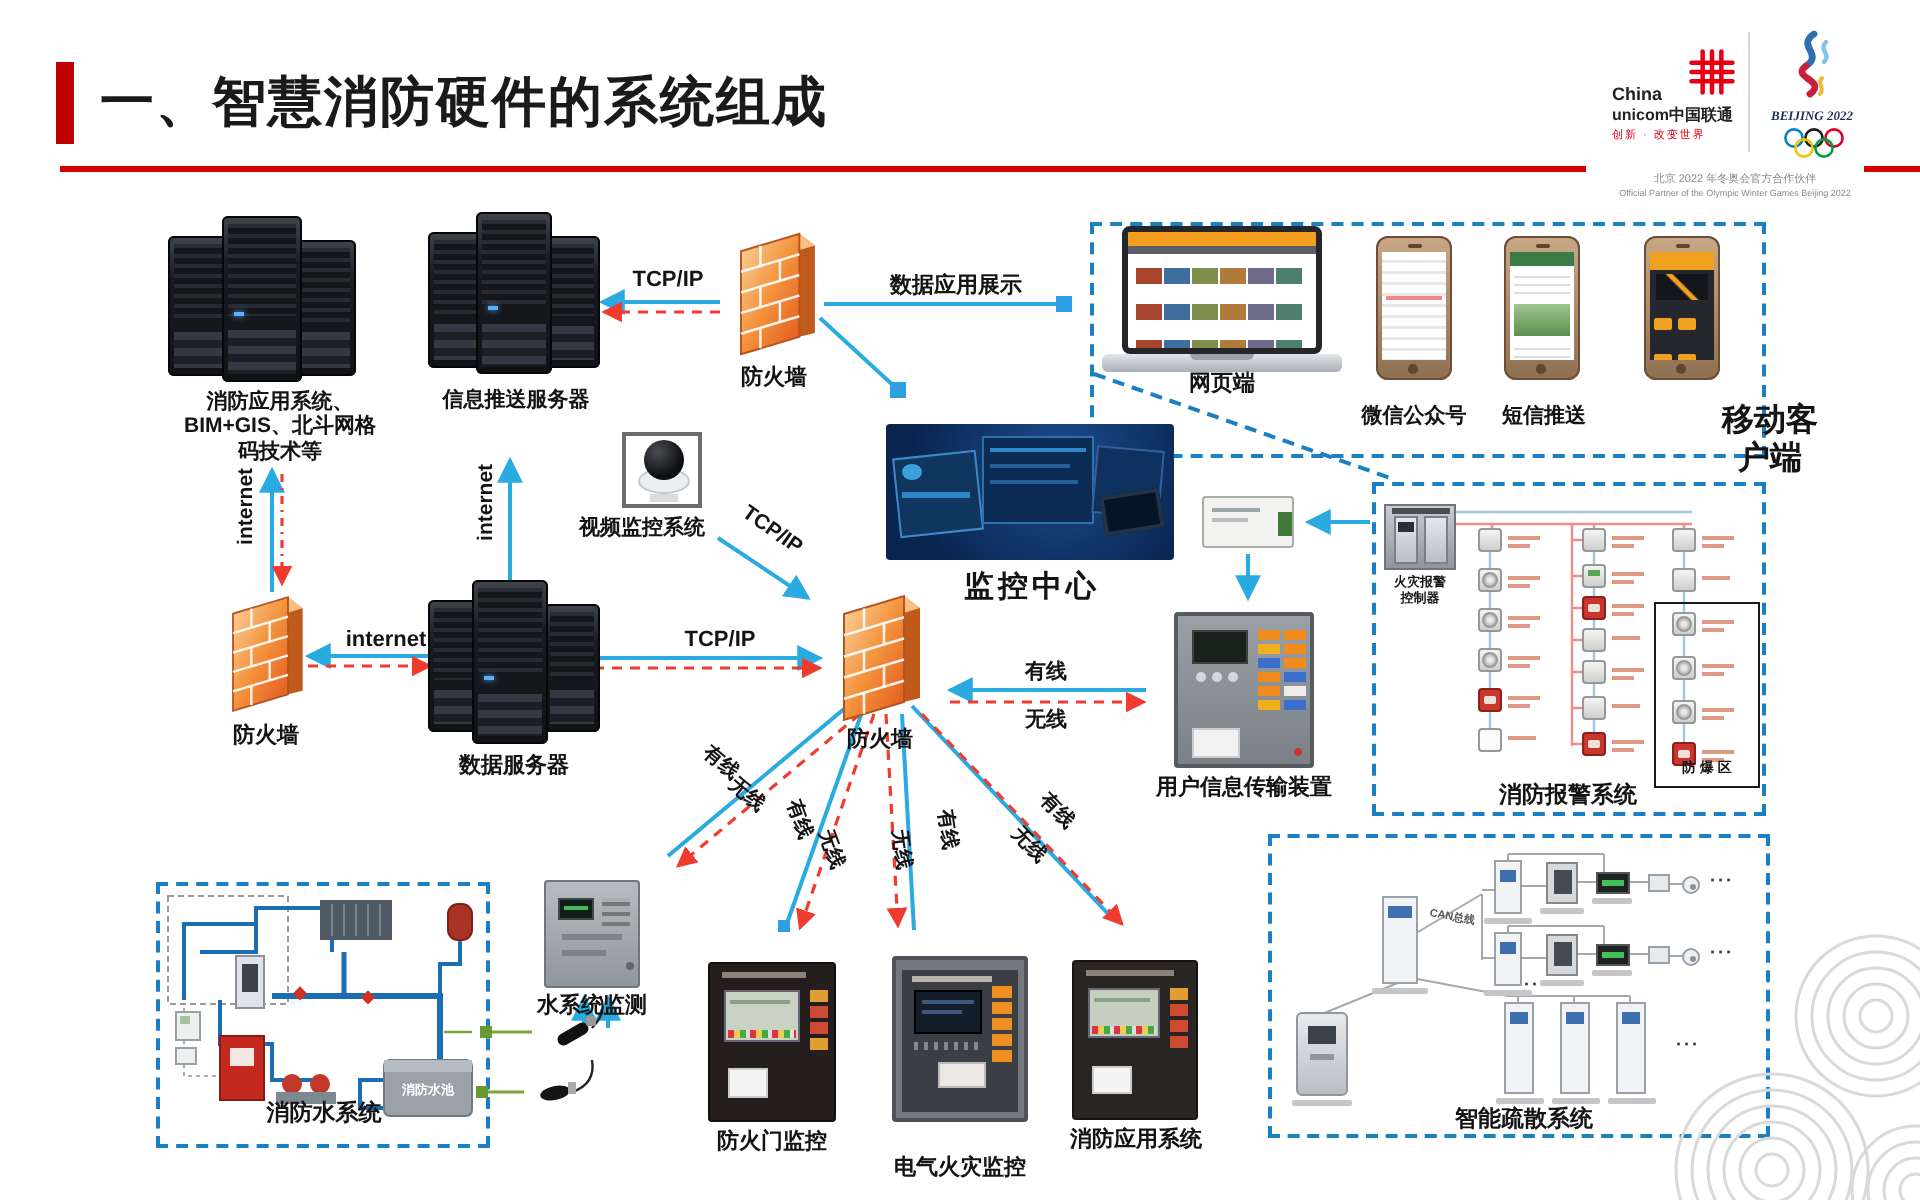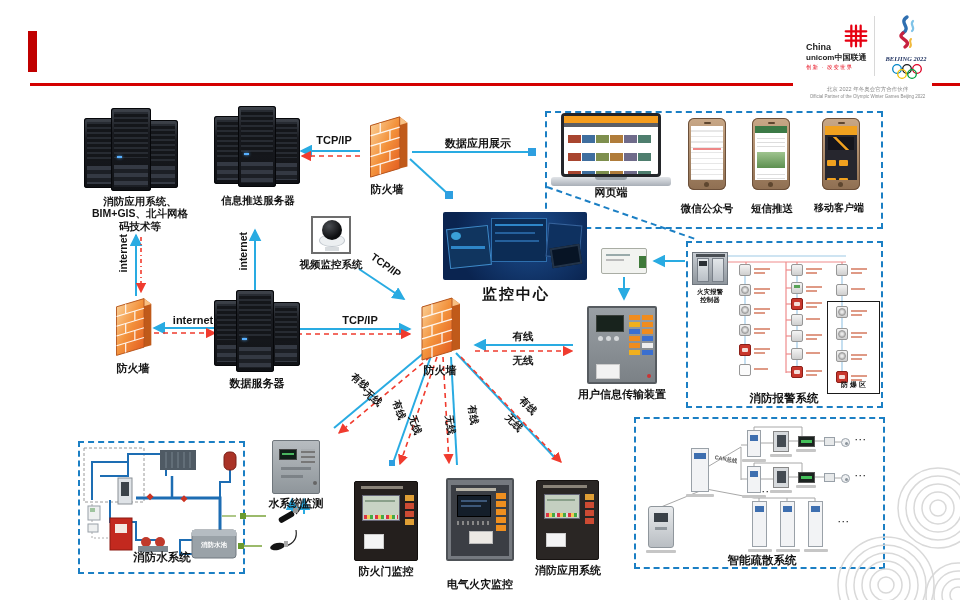--- a/index.html
+++ b/index.html
@@ -75,20 +75,21 @@
 
 #title{position:absolute;left:50px;top:33px;font-size:27px;font-weight:bold;color:#1a1a1a;letter-spacing:1px}
 .tinygray{position:absolute;color:#8a8a8a;text-align:center}
 </style>
 </head>
 <body>
 
 <div id="slide">
 
   <div class="abs" style="left:28px;top:31px;width:9px;height:41px;background:#c00000"></div>
+  <div id="title">一、智慧消防硬件的系统组成</div>
   <div class="abs" style="left:30px;top:83px;width:763px;height:3px;background:#d40000"></div>
   <div class="abs" style="left:932px;top:83px;width:28px;height:3px;background:#d40000"></div>
 
   <svg class="abs" style="left:842px;top:22px" width="28" height="28" viewBox="0 0 30 30">
     <g stroke="#e60012" stroke-width="2.4" stroke-linecap="round" fill="none">
       <path d="M10,4 V26 M15,4 V26 M20,4 V26"></path>
       <path d="M4,10 H26 M4,15 H26 M4,20 H26"></path>
     </g>
   </svg>
   <div class="abs" style="left:806px;top:42px;font-size:9px;font-weight:bold;color:#222">China</div>
@@ -321,28 +322,28 @@
         <div class="wc"></div>
         <div class="gb"></div>
         <div class="wc"></div>
       </div>
     </div>
   <div class="lbl" style="left:750px;top:202px;width:44px;font-size:10.5px">短信推送</div>
 
   <div class="phone ph3" style="left:822px;top:118px">
       <div class="scr"><div class="oh"></div><div class="ch"></div><span class="tile"></span><span class="tile"></span><span class="tile"></span><span class="tile"></span></div>
     </div>
-  <div class="lbl" style="left:808px;top:202px;width:62px;font-size:10px">移动客户端</div>
+  <div class="lbl" style="left:854px;top:202px;width:62px;font-size:16px">移动客户端</div>
 
   <div class="cambox" style="left:311px;top:216px;width:40px;height:38px">
     <div class="abs" style="left:6px;top:16px;width:26px;height:13px;background:#eceff1;border:1px solid #c3c9cf;border-radius:50%"></div>
     <div class="abs" style="left:9px;top:2px;width:20px;height:20px;border-radius:50%;background:radial-gradient(circle at 35% 30%,#4a4d52,#0d0e10 65%)"></div>
     <div class="abs" style="left:12px;top:29px;width:14px;height:4px;background:#d8dcdf"></div>
   </div>
-  <div class="lbl" style="left:293px;top:258px;width:76px;font-size:10.5px">视频监控系统</div>
+  <div class="lbl" style="left:283px;top:258px;width:76px;font-size:10.5px">视频监控系统</div>
   <div class="lbl" style="left:358px;top:259px;width:56px;font-size:10.5px;transform:rotate(35deg)">TCP/IP</div>
 
   <div class="mc" style="left:443px;top:212px;width:144px;height:68px">
     <div class="mcs" style="left:5px;top:15px;width:42px;height:40px;transform:rotate(-6deg)"></div>
     <div class="mcs" style="left:48px;top:6px;width:56px;height:44px;background:#0c2c55;border-color:#2e6fae"></div>
     <div class="abs" style="left:52px;top:12px;width:48px;height:2px;background:#2e86c8"></div>
     <div class="abs" style="left:52px;top:20px;width:40px;height:2px;background:#25609c"></div>
     <div class="abs" style="left:52px;top:28px;width:44px;height:2px;background:#25609c"></div>
     <div class="abs" style="left:8px;top:20px;width:10px;height:8px;background:#3aa0d8;border-radius:50%"></div>
     <div class="abs" style="left:8px;top:34px;width:34px;height:3px;background:#2e86c8"></div>

